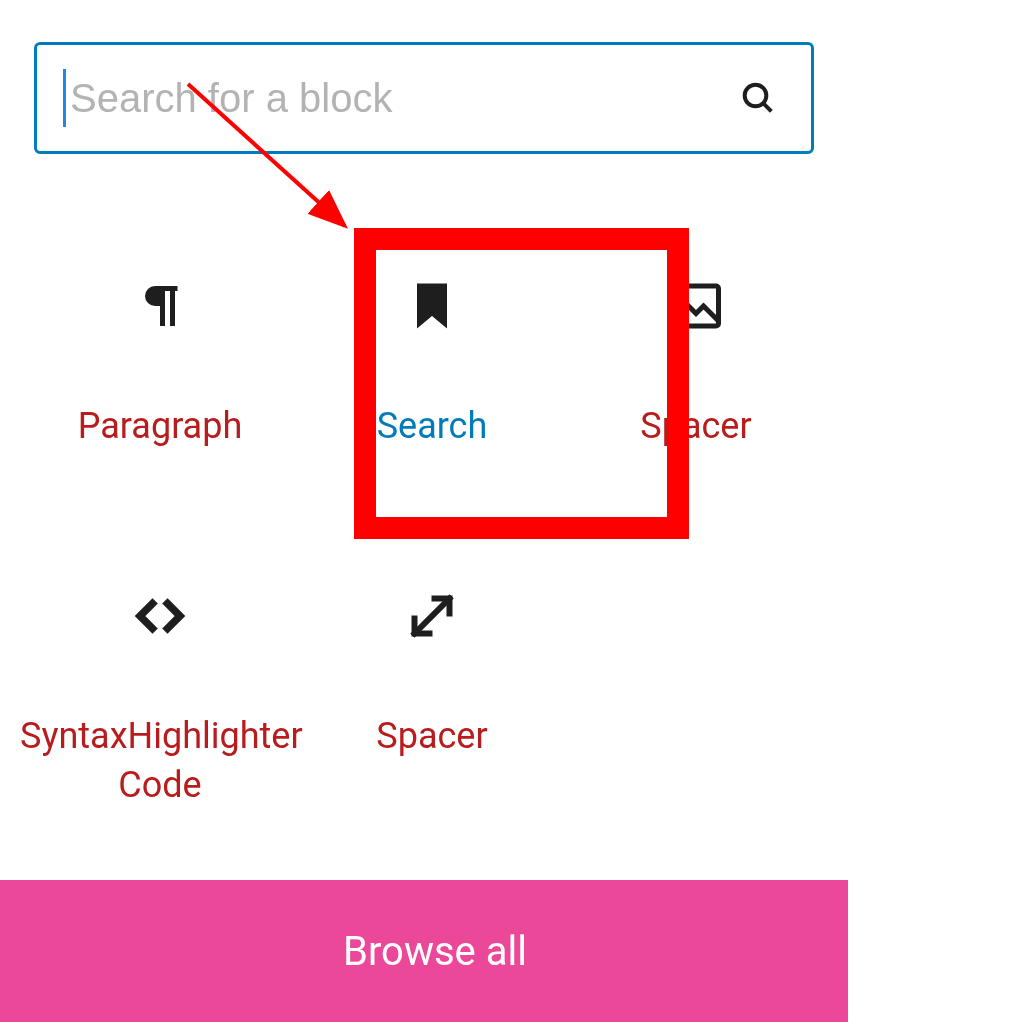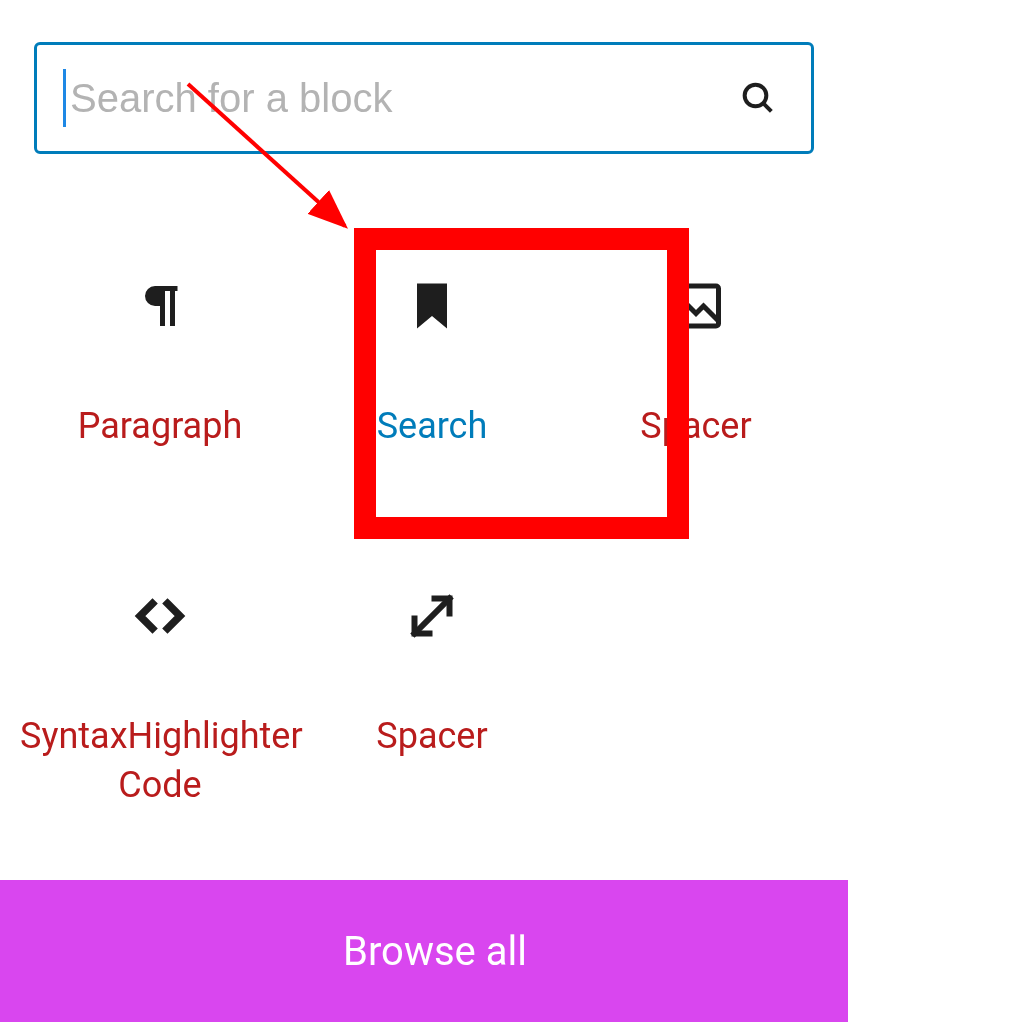--- a/index.html
+++ b/index.html
@@ -100,21 +100,21 @@
     border:22px solid #ff0000;
     pointer-events:none;
   }
   .annot-arrow {
     position:absolute;
     pointer-events:none;
   }
 
   
   .footer {
-    background:#d946ef;
+    background:#ec4899;
     color:#fff;
     height:142px;
     display:flex;
     align-items:center;
     justify-content:center;
     font-size:40px;
     cursor:pointer;
     padding-left:22px;
   }
 </style>

